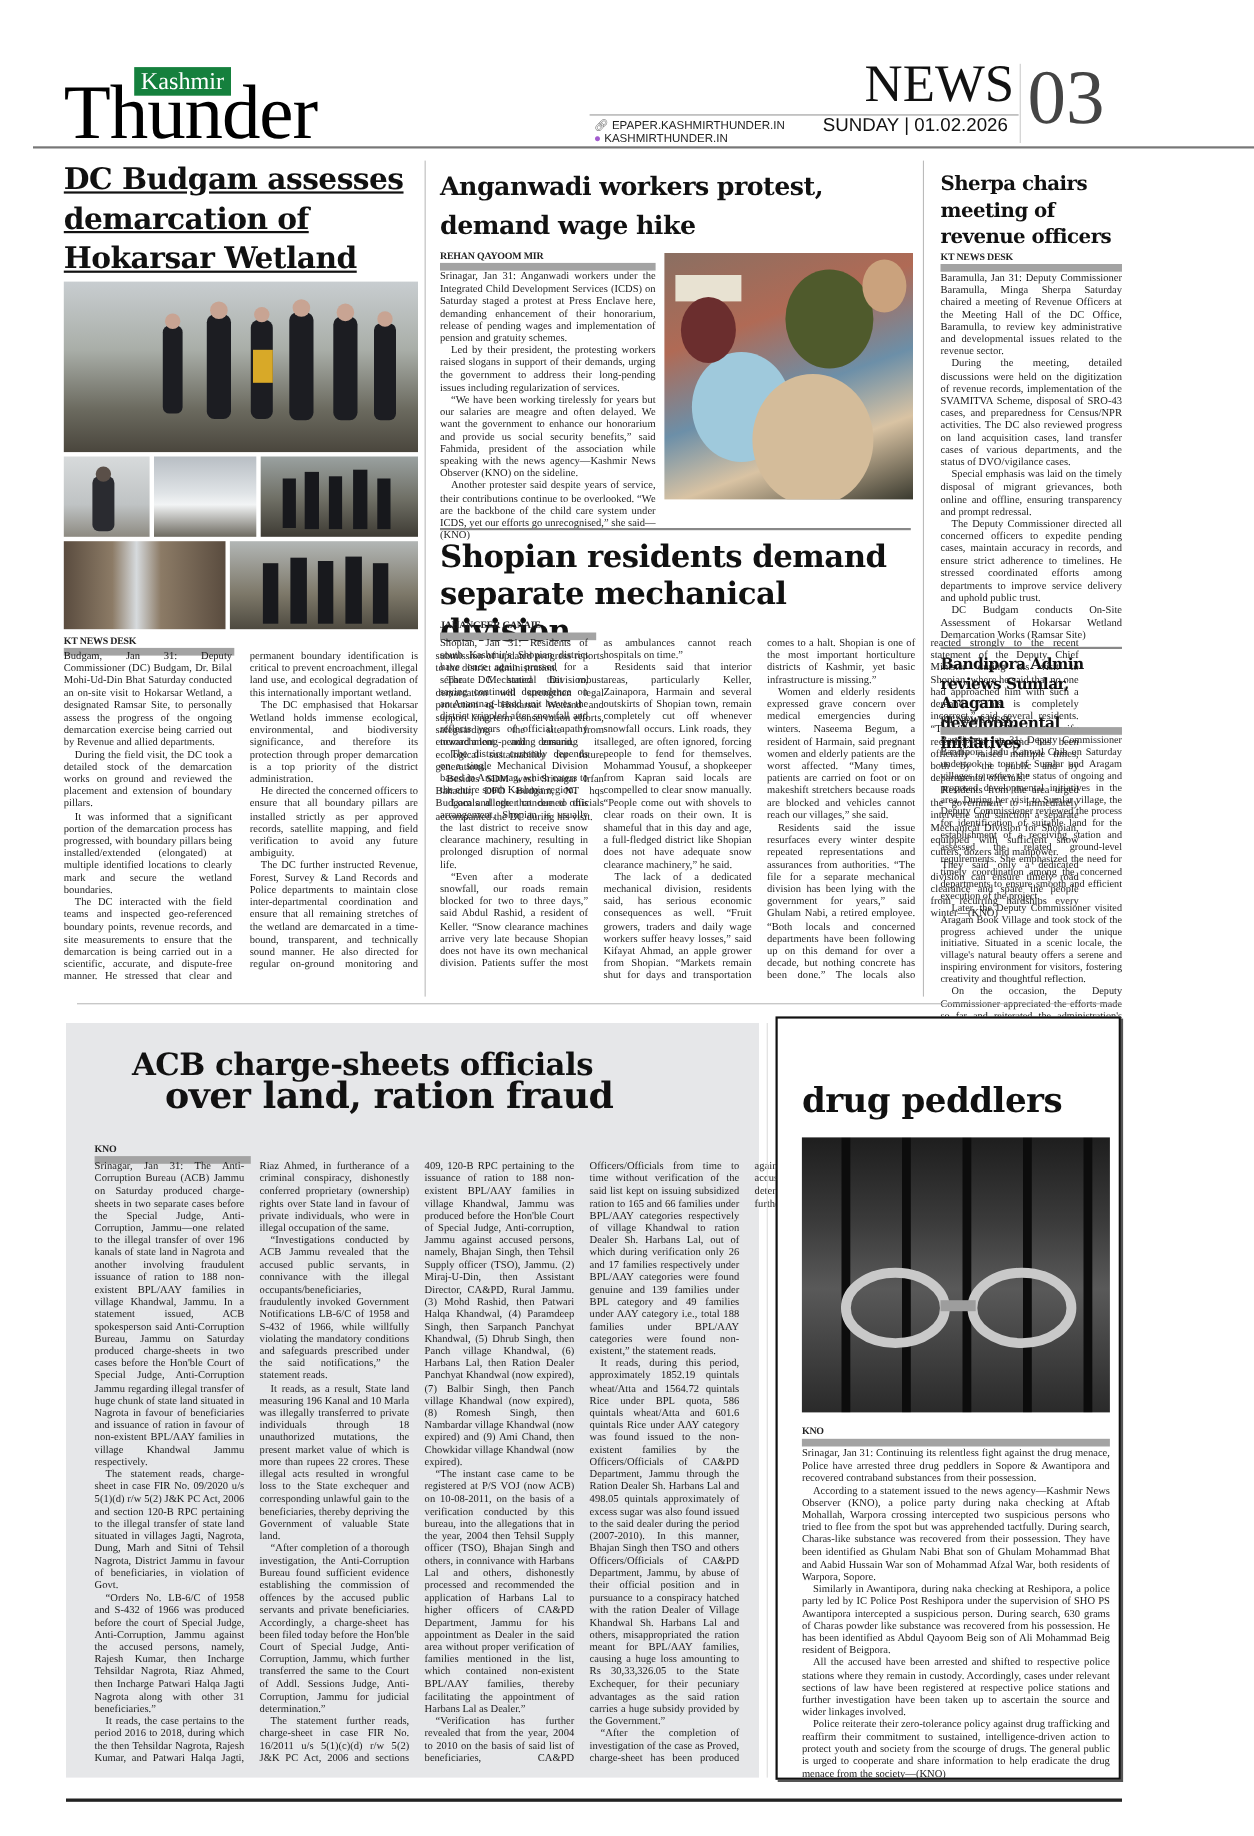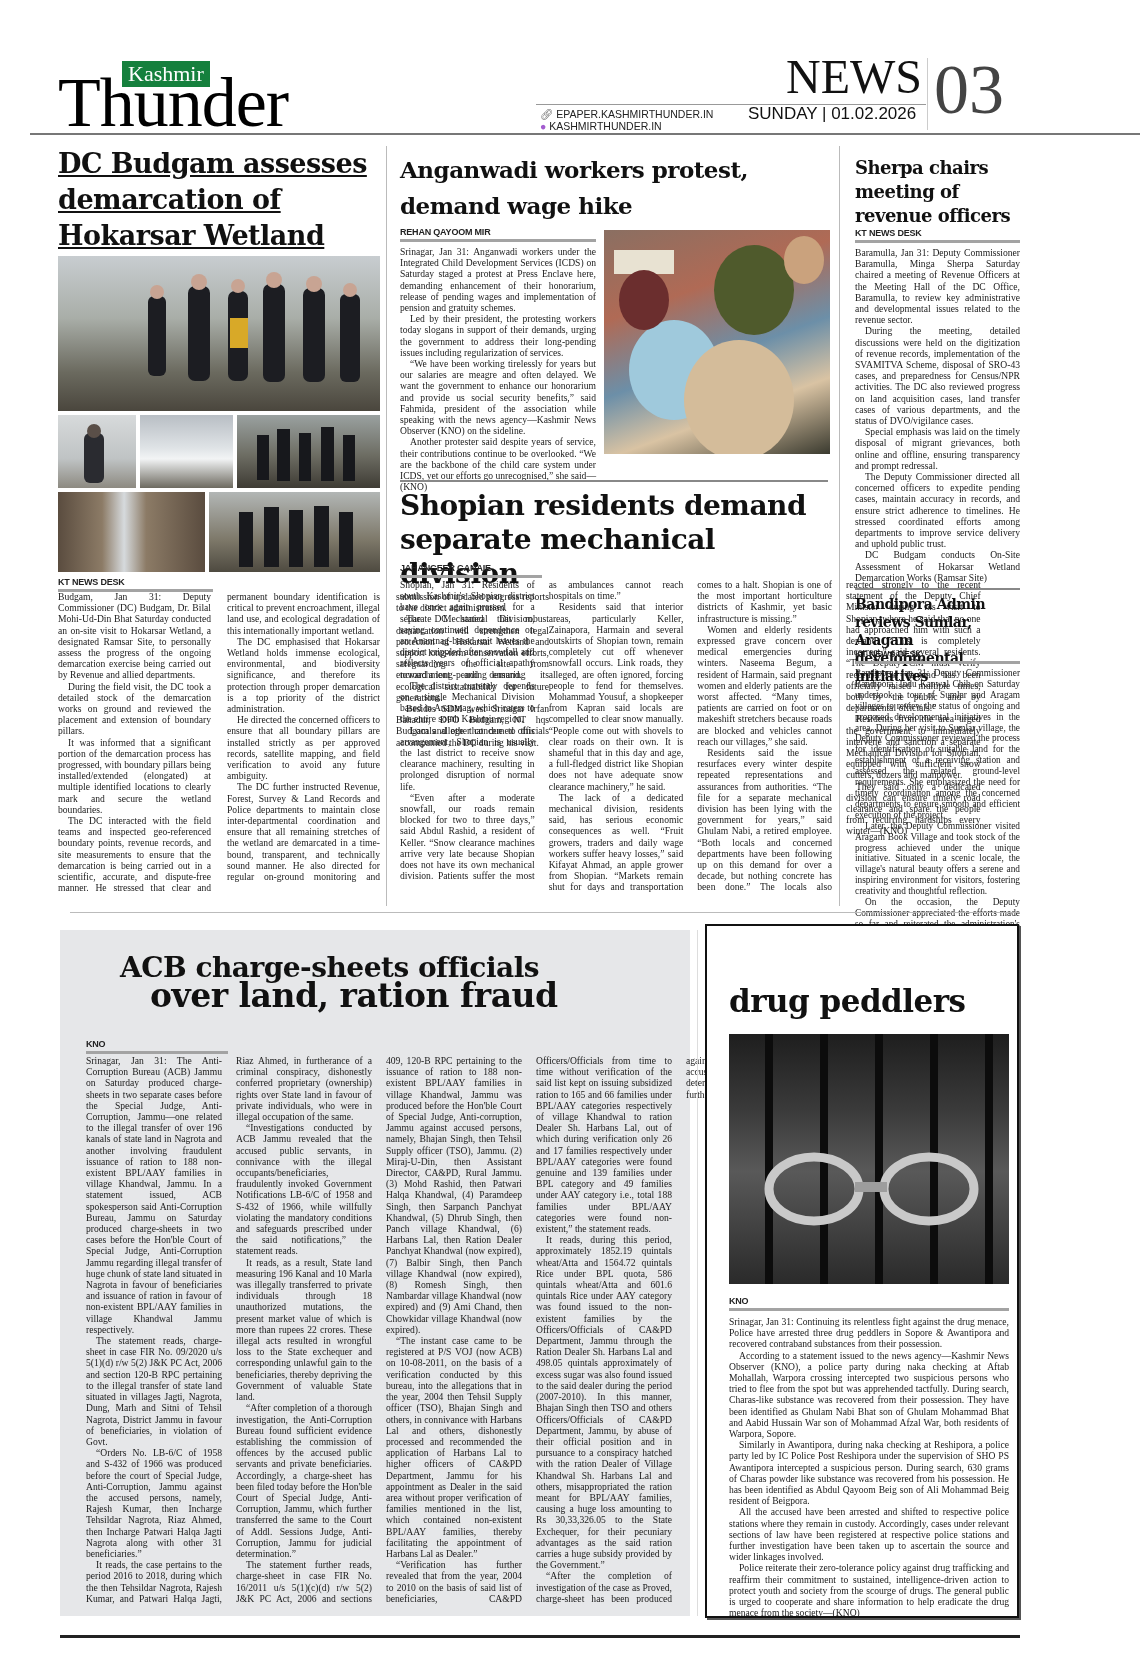--- a/index.html
+++ b/index.html
@@ -10,22 +10,22 @@
   .body-text {
     font-family: "Liberation Serif", "DejaVu Serif", serif;
     font-size: 9.6px; line-height: 11.2px; text-align: justify; color: #1a1a1a;
   }
   .body-text p { text-indent: 10px; }
   .body-text p:first-child { text-indent: 0; }
   .cols2 { column-count: 2; column-gap: 16px; }
   .cols3 { column-count: 3; column-gap: 14px; }
   .cols4 { column-count: 4; column-gap: 14px; }
   .byline {
-    font-family: Liberation Sans, sans-serif; font-weight: bold; font-size: 9px;
-    letter-spacing: -0.2px; border-bottom: 3px solid #a3a3a3; padding-bottom: 2px; margin-bottom: 6px;
+    font-family: Liberation Serif, serif; font-weight: bold; font-size: 9px;
+    letter-spacing: -0.2px; border-bottom: 7px solid #a3a3a3; padding-bottom: 2px; margin-bottom: 6px;
     color: #222;
   }
   .headline { font-family: "DejaVu Serif", serif; font-weight: bold; color: #111; letter-spacing: -0.5px; }
   .photo { overflow: hidden; }
   .rule-h { background: #aaa; height: 1px; }
   .rule-v { background: #bbb; width: 1px; }
 </style>
 </head>
 <body>
 
@@ -123,21 +123,21 @@
   </div>
 </div>
 
 <div class="abs rule-v" style="left:386px;top:146px;height:760px;"></div>
 
 <div class="abs" style="left:400px;top:146px;width:430px;height:336px;">
   <h1 class="abs headline" style="left:0;top:6px;width:420px;font-size:23px;line-height:36px;">Anganwadi workers protest, demand wage hike</h1>
   <div class="abs byline" style="left:0;top:81px;width:196px;">REHAN QAYOOM MIR</div>
   <div class="abs body-text" style="left:0;top:100px;width:196px;">
     <p>Srinagar, Jan 31: Anganwadi workers under the Integrated Child Development Services (ICDS) on Saturday staged a protest at Press Enclave here, demanding enhancement of their honorarium, release of pending wages and implementation of pension and gratuity schemes.</p>
-    <p>Led by their president, the protesting workers today slogans in support of their demands, urging the government to address their long-pending issues including regularization of services.</p>
+    <p>Led by their president, the protesting workers raised slogans in support of their demands, urging the government to address their long-pending issues including regularization of services.</p>
     <p>“We have been working tirelessly for years but our salaries are meagre and often delayed. We want the government to enhance our honorarium and provide us social security benefits,” said Fahmida, president of the association while speaking with the news agency—Kashmir News Observer (KNO) on the sideline.</p>
     <p>Another protester said despite years of service, their contributions continue to be overlooked. “We are the backbone of the child care system under ICDS, yet our efforts go unrecognised,” she said—(KNO)</p>
   </div>
   <div class="abs photo" style="left:204px;top:84px;width:226px;height:224px;background:linear-gradient(160deg,#8a6f62 0%,#b06a55 30%,#6c8fa8 55%,#d9c3a3 75%,#3a3a2f 100%);">
     <svg width="226" height="224">
       <rect x="10" y="20" width="60" height="24" fill="#e8e2d2"></rect>
       <ellipse cx="150" cy="60" rx="40" ry="45" fill="#4f5a2c"></ellipse>
       <ellipse cx="70" cy="140" rx="45" ry="50" fill="#9fc9dc"></ellipse>
       <ellipse cx="135" cy="170" rx="55" ry="60" fill="#d4bc9a"></ellipse>
       <ellipse cx="200" cy="30" rx="20" ry="24" fill="#caa27d"></ellipse>

